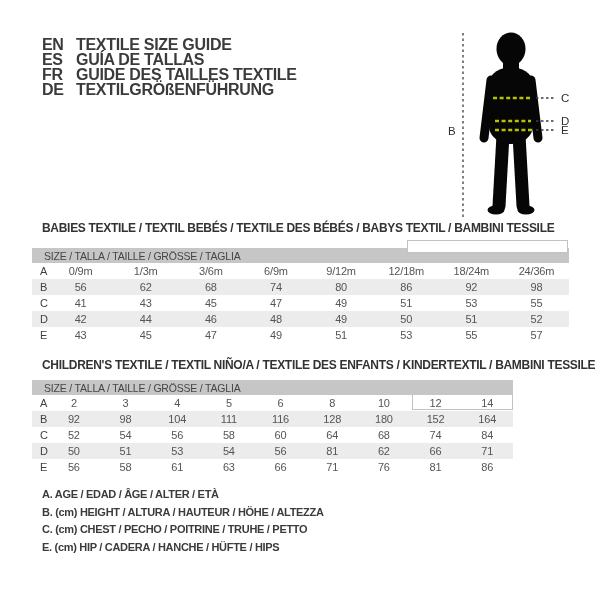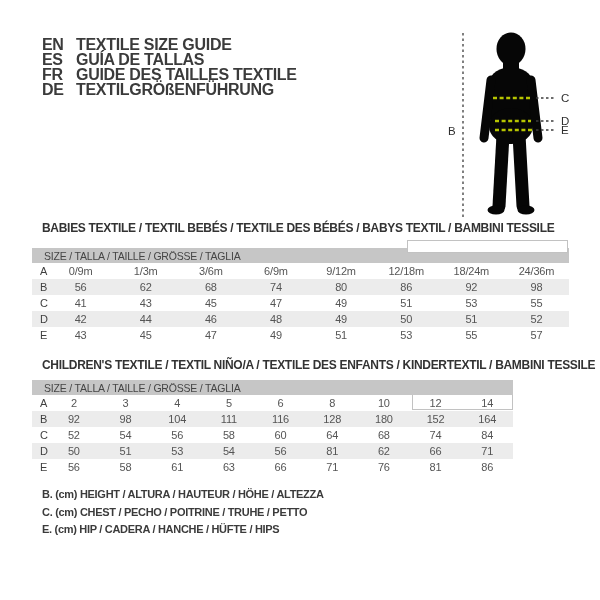--- a/index.html
+++ b/index.html
@@ -219,18 +219,19 @@
           <span class="tcell">66</span>
           <span class="tcell">71</span>
           <span class="tcell">76</span>
           <span class="tcell">81</span>
           <span class="tcell">86</span>
         </div>
       </div>
   </div>
 
   <div class="legend">
+    <div class="legend-line">A. AGE / EDAD / ÂGE / ALTER / ETÀ</div>
     <div class="legend-line">B. (cm) HEIGHT / ALTURA / HAUTEUR / HÖHE / ALTEZZA</div>
     <div class="legend-line">C. (cm) CHEST / PECHO / POITRINE / TRUHE / PETTO</div>
     <div class="legend-line">E. (cm) HIP / CADERA / HANCHE / HÜFTE / HIPS</div>
   </div>
 
 </div>
 
 </body></html>

